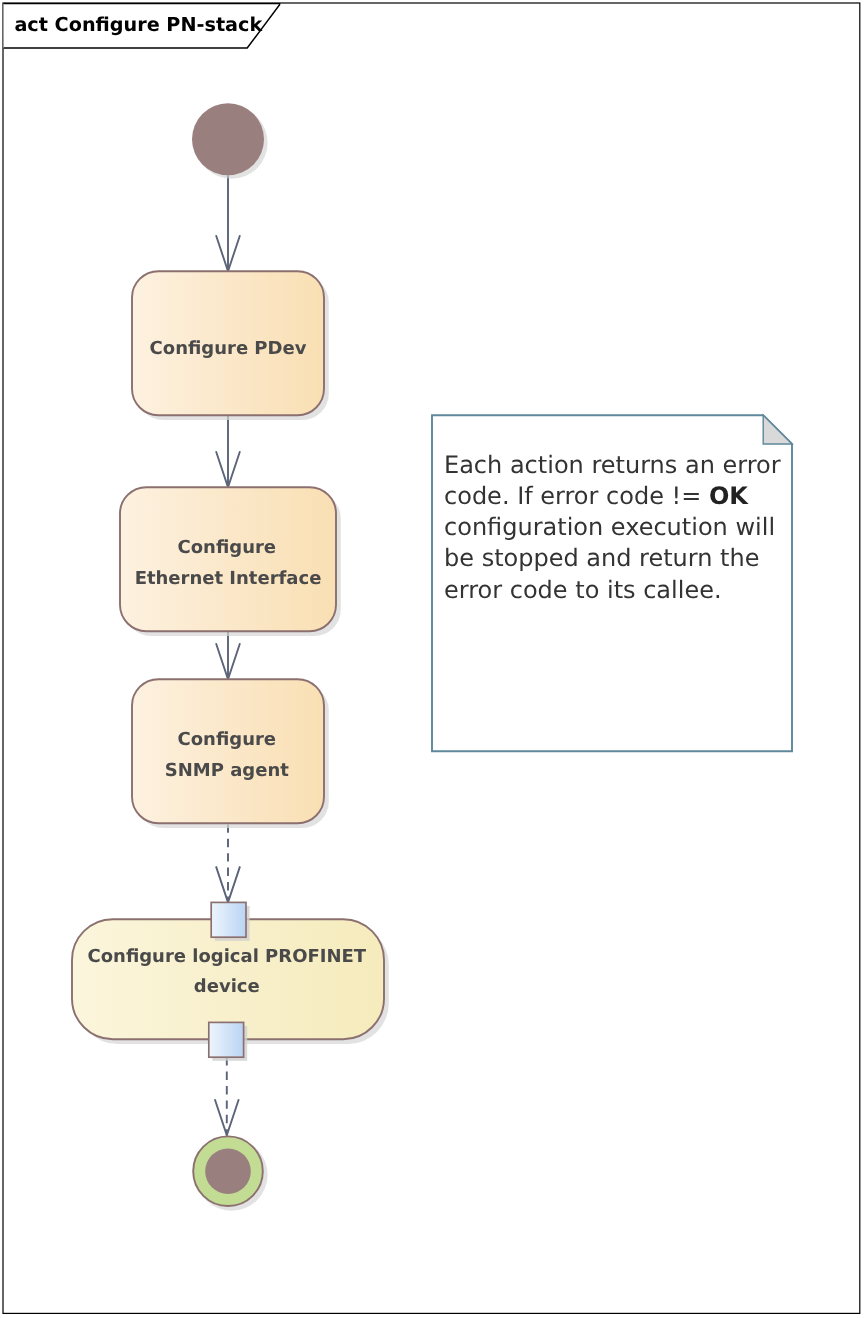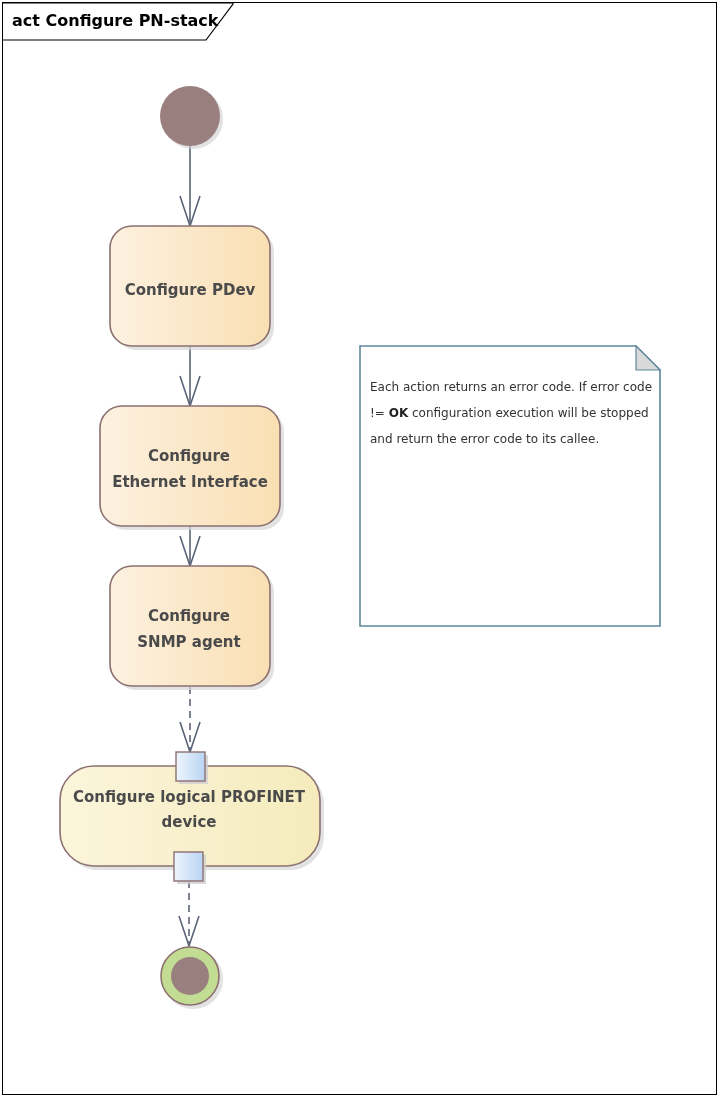--- a/index.html
+++ b/index.html
@@ -1,21 +1,21 @@
 <!DOCTYPE html>
 <html><head>
 <meta charset="utf-8">
 <style>
   html, body { margin:0; padding:0; background:#fff; }
   body { width:720px; height:1098px; position:relative; overflow:hidden; font-family:"DejaVu Sans", sans-serif; }
   #frame { position:absolute; left:2px; top:2px; width:715px; height:1093px; border:1px solid #000; box-sizing:border-box; }
   svg { position:absolute; left:0; top:0; }
   .lbl { font-family:"DejaVu Sans", sans-serif; font-weight:bold; font-size:15px; fill:#4a4a4a; text-anchor:middle; }
   .title { font-family:"DejaVu Sans", sans-serif; font-weight:bold; font-size:16px; fill:#000; }
-  .note { position:absolute; left:370px; top:374px; width:288px; font-family:"DejaVu Sans", sans-serif; font-size:12px; line-height:26px; color:#333; }
+  .note { position:absolute; left:370px; top:374px; width:288px; font-family:"DejaVu Sans", sans-serif; font-size:20px; line-height:26px; color:#333; }
 </style>
 </head>
 <body>
 
 <div id="frame"></div>
 
 <svg width="720" height="1098">
   <defs>
     <linearGradient id="gAct" x1="0" y1="0" x2="1" y2="0">
       <stop offset="0" stop-color="#fdf1e0"></stop>

